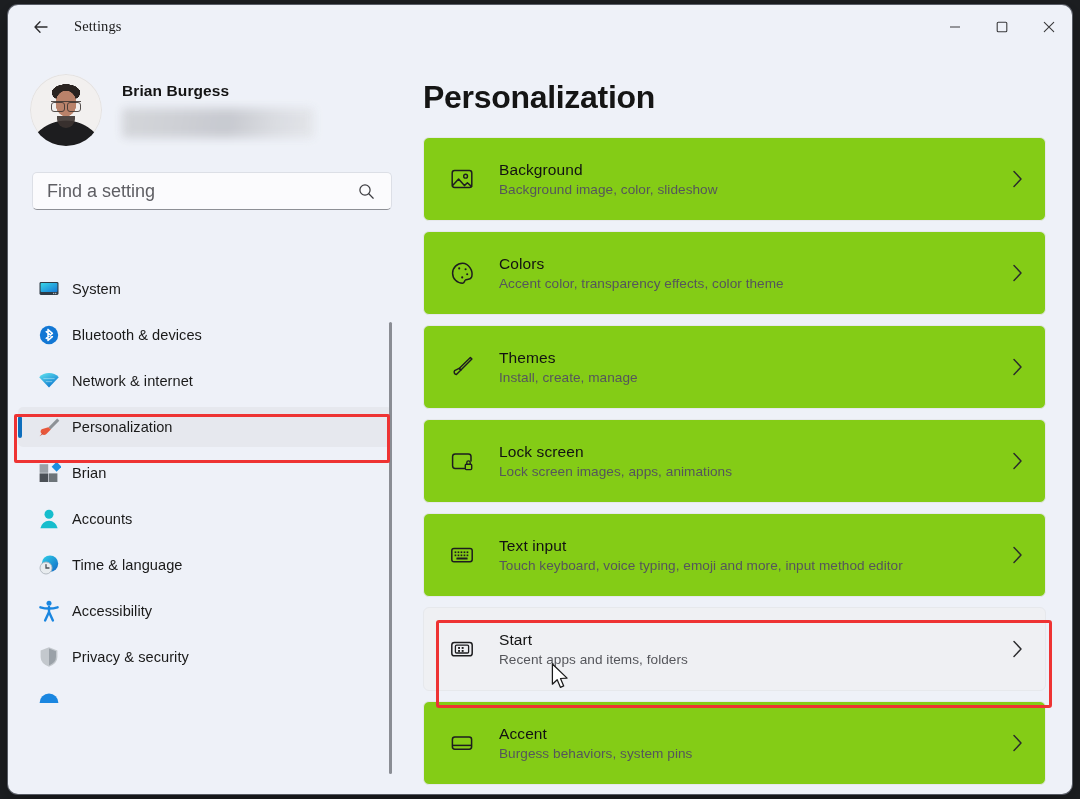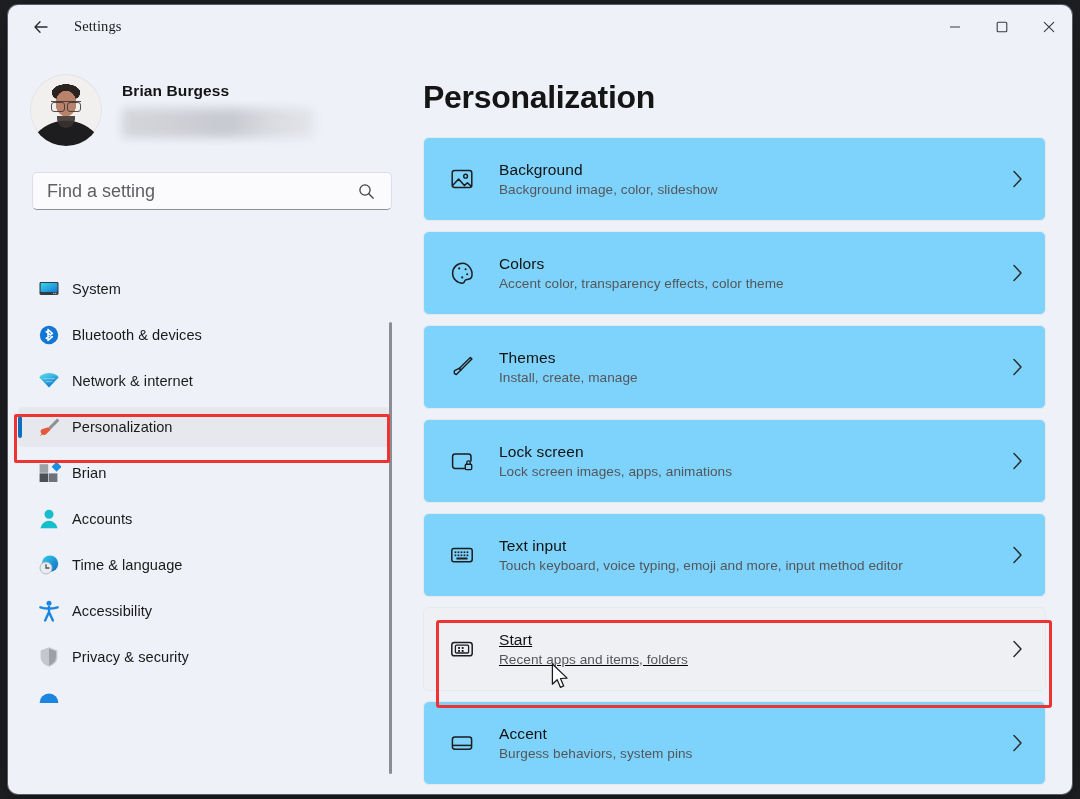--- a/index.html
+++ b/index.html
@@ -181,27 +181,27 @@
   #page-title {
     margin: 31px 0 0 17px;
     font-size: 32px; font-weight: bold;
     color: #151515; letter-spacing: -.3px;
   }
   #cards { margin-top: 21px; }
   .card {
     position: relative;
     margin: 0 26px 10px 17px;
     height: 84px;
-    background: #7dd3fc;
+    background: #84cc16;
     border: 1px solid #e6e8ec;
     border-radius: 6px;
     display: flex; align-items: center;
     cursor: pointer;
   }
-  .card.annotated { background: #eff0f3; text-decoration: underline; }
+  .card.annotated { background: #eff0f3; }
   .card-icon {
     width: 30px; margin-left: 23px;
     display: flex; align-items: center; justify-content: center;
     flex: 0 0 auto;
   }
   .card-text { margin-left: 22px; }
   .card-title {
     font-size: 15.5px; color: #121212; letter-spacing: .1px;
   }
   .card-sub {

